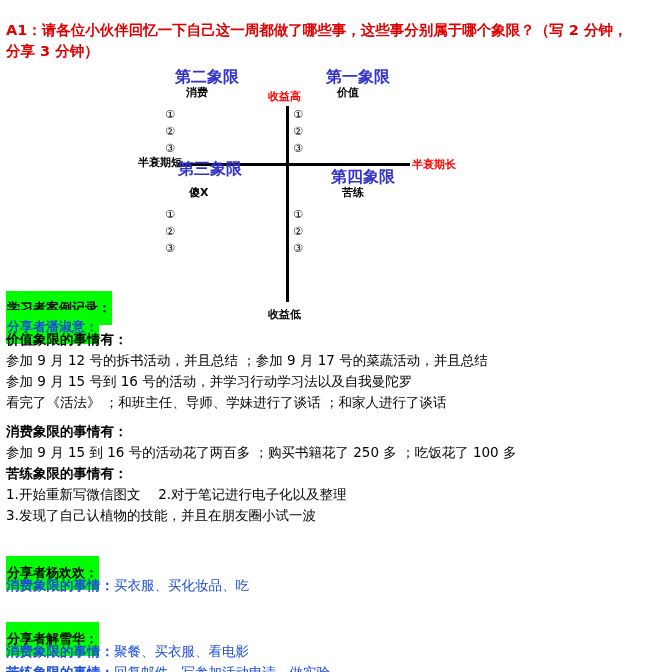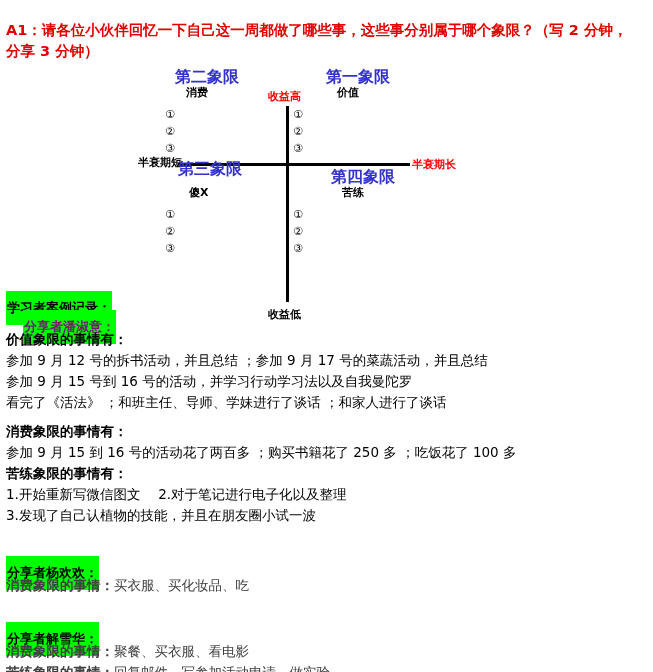--- a/index.html
+++ b/index.html
@@ -100,40 +100,40 @@
   }
   .hl {
     display: inline-block;
     background: #00ff00;
     font-weight: bold;
     font-size: 13px;
     line-height: 18px;
     padding: 8px 1px;
   }
   .hl-black { color: #000000; }
-  .hl-blue  { color: #701a75; margin-left: 17px; }
+  .hl-blue  { color: #1d4ed8; }
   .line-hl { height: 19px; }
 
   .subhead {
     font-weight: bold;
     font-size: 13.5px;
     line-height: 21px;
     color: #000000;
     white-space: nowrap;
   }
   .body-line {
     font-size: 13.5px;
     line-height: 21px;
     color: #000000;
     white-space: nowrap;
   }
   .inline-row {
     font-size: 13.5px;
     line-height: 21px;
-    color: #404040;
+    color: #1d4ed8;
     white-space: nowrap;
   }
   .inline-row b { font-weight: bold; }
   .spacer-sm { height: 8px; }
   .spacer-md { height: 26px; }
   .spacer-lg { height: 30px; }
 </style>
 </head>
 <body>
 

